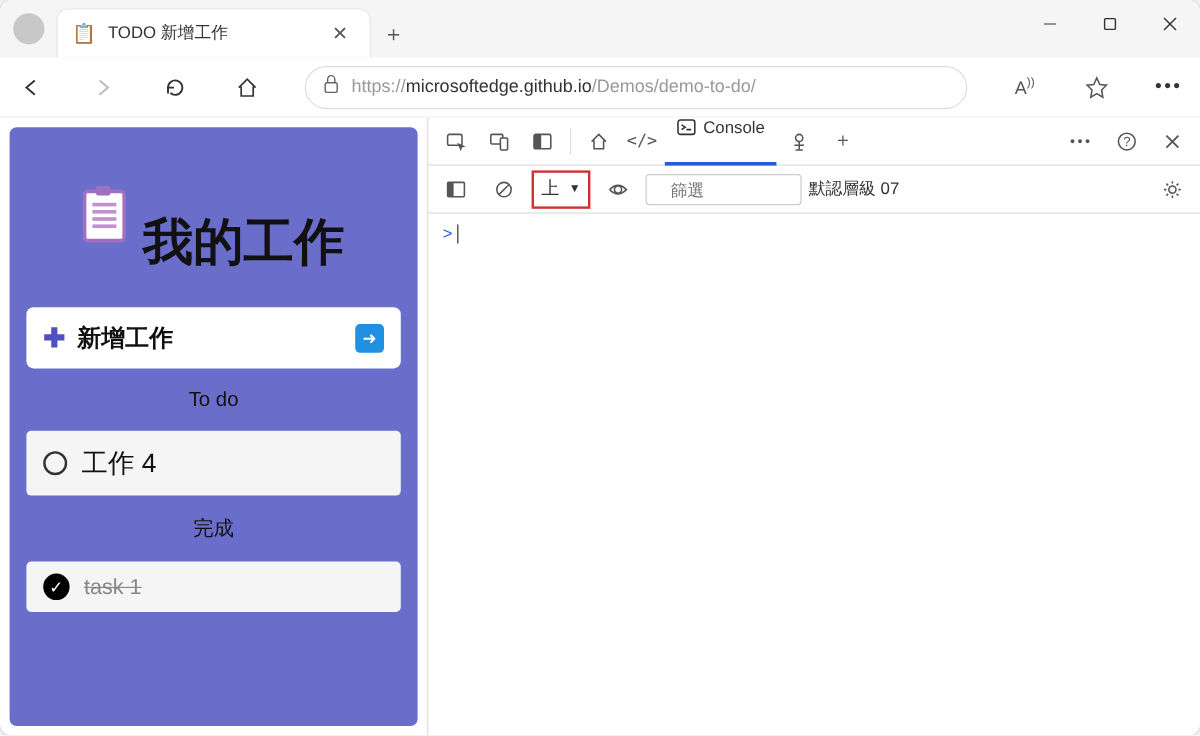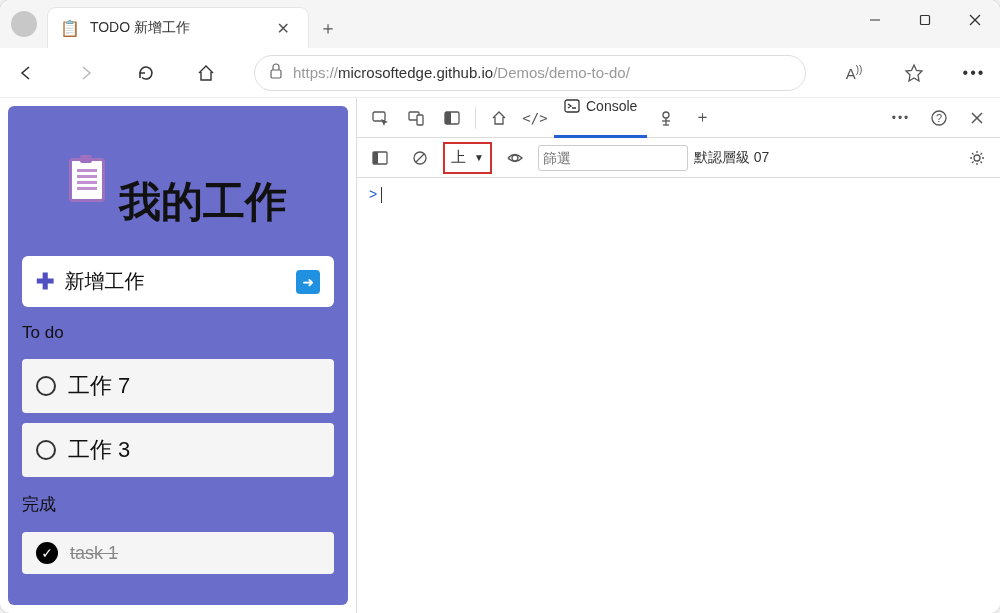--- a/index.html
+++ b/index.html
@@ -34,42 +34,42 @@
     
     
     .app { width: 340px; background: #6a6dc9; padding: 14px; display: flex; flex-direction: column; gap: 10px; margin: 8px; border-radius: 6px; }
     .app-header { display: flex; align-items: center; justify-content: center; gap: 14px; padding: 10px 0 16px; }
     .clipboard-icon { width: 36px; height: 44px; background: #fff; border-radius: 4px; border: 3px solid #a070c0; position: relative; }
     .clipboard-icon::before { content: ""; position: absolute; top: -6px; left: 8px; width: 12px; height: 8px; background: #a070c0; border-radius: 2px; }
     .clipboard-icon::after { content: ""; position: absolute; top: 8px; left: 5px; right: 5px; height: 3px; background: #c090d0; box-shadow: 0 6px 0 #c090d0, 0 12px 0 #c090d0, 0 18px 0 #c090d0; }
     .app-title { font-size: 42px; font-weight: bold; color: #111; margin-top: 44px; }
     .add-task { background: #fff; border-radius: 6px; padding: 12px 14px; display: flex; align-items: center; gap: 10px; }
     .plus-icon { color: #5050c0; font-size: 22px; font-weight: bold; }
-    .add-label { font-size: 20px; color: #111; flex: 1; font-weight: 400; }
+    .add-label { font-size: 20px; color: #111; flex: 1; font-weight: 700; }
     .arrow-btn { width: 24px; height: 24px; background: #2090e0; border-radius: 4px; color: #fff; display: flex; align-items: center; justify-content: center; font-size: 14px; }
-    .section-label { text-align: left; color: #111; font-size: 17px; padding: 6px 0; }
+    .section-label { text-align: center; color: #111; font-size: 17px; padding: 6px 0; }
     .task-item { background: #f5f5f5; border-radius: 4px; padding: 12px 14px; display: flex; align-items: center; gap: 12px; font-size: 22px; color: #111; }
     .task-item .circle { width: 20px; height: 20px; border: 2px solid #333; border-radius: 50%; }
     .task-done { background: #f5f5f5; border-radius: 4px; padding: 10px 14px; display: flex; align-items: center; gap: 12px; font-size: 18px; color: #888; }
     .check-icon { width: 22px; height: 22px; background: #000; border-radius: 50%; color: #fff; display: flex; align-items: center; justify-content: center; font-size: 14px; }
     .strike { text-decoration: line-through; }
     
     
     .devtools { flex: 1; background: #fff; display: flex; flex-direction: column; border-left: 1px solid #ddd; }
     .dt-tabs { height: 40px; display: flex; align-items: center; border-bottom: 1px solid #ddd; padding: 0 6px; gap: 2px; }
     .dt-tab-btn { width: 34px; height: 34px; display: flex; align-items: center; justify-content: center; color: #555; cursor: pointer; font-size: 16px; }
     .dt-sep { width: 1px; height: 22px; background: #ddd; margin: 0 4px; }
     .dt-tab-active { border-bottom: 3px solid #2060d0; padding: 0 10px; height: 40px; display: flex; align-items: flex-start; gap: 6px; font-size: 14px; color: #333; }
     .dt-right { margin-left: auto; display: flex; align-items: center; gap: 4px; }
     
     .dt-toolbar { height: 40px; display: flex; align-items: center; border-bottom: 1px solid #ddd; padding: 0 6px; gap: 6px; }
     .highlight-box { border: 2px solid #d03030; padding: 2px 6px; display: flex; align-items: center; gap: 8px; height: 32px; }
     .context-label { font-size: 15px; color: #333; }
     .dropdown-caret { font-size: 10px; color: #333; }
-    .filter-input { border: 1px solid #ccc; border-radius: 3px; height: 26px; padding: 0 4px; font-size: 14px; color: #7f1d1d; width: 150px; }
+    .filter-input { border: 1px solid #ccc; border-radius: 3px; height: 26px; padding: 0 20px; font-size: 14px; color: #7f1d1d; width: 130px; }
     .levels-label { font-size: 14px; color: #333; }
     .gear { margin-left: auto; }
     
     .dt-body { flex: 1; padding: 8px 12px; font-family: Consolas, monospace; font-size: 14px; color: #2060d0; }
     .prompt { color: #2060d0; }
     .cursor { display: inline-block; width: 1px; height: 16px; background: #333; vertical-align: middle; margin-left: 4px; }
   </style>
 </head>
 <body>
 
@@ -156,25 +156,21 @@
         <div class="app-title">我的工作</div>
       </div>
       <div class="add-task">
         <span class="plus-icon">✚</span>
         <span class="add-label">新增工作</span>
         <span class="arrow-btn">➜</span>
       </div>
       <div class="section-label">To do</div>
       <div class="task-item">
         <span class="circle"></span>
-        <span>工作 7</span>
-      </div>
-      <div class="task-item">
-        <span class="circle"></span>
-        <span>工作 3</span>
+        <span>工作 4</span>
       </div>
       <div class="section-label">完成</div>
       <div class="task-done">
         <span class="check-icon">✓</span>
         <span class="strike">task 1</span>
       </div>
     </div>
 
     <div class="devtools">
       <div class="dt-tabs">

